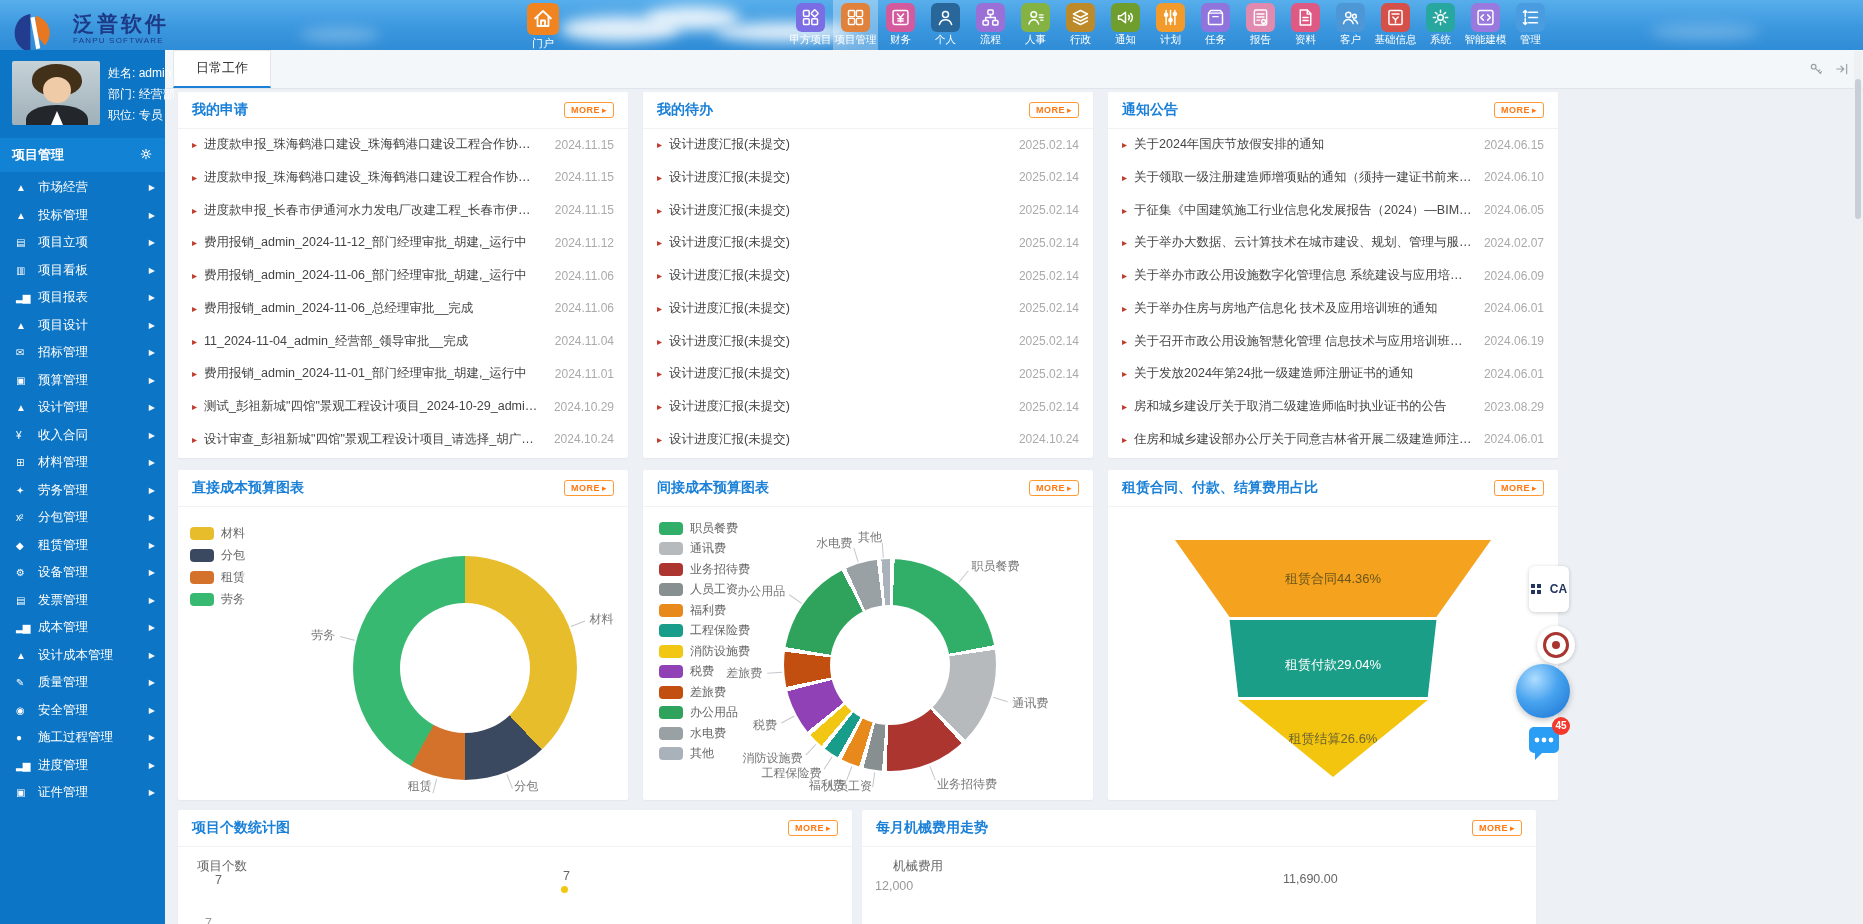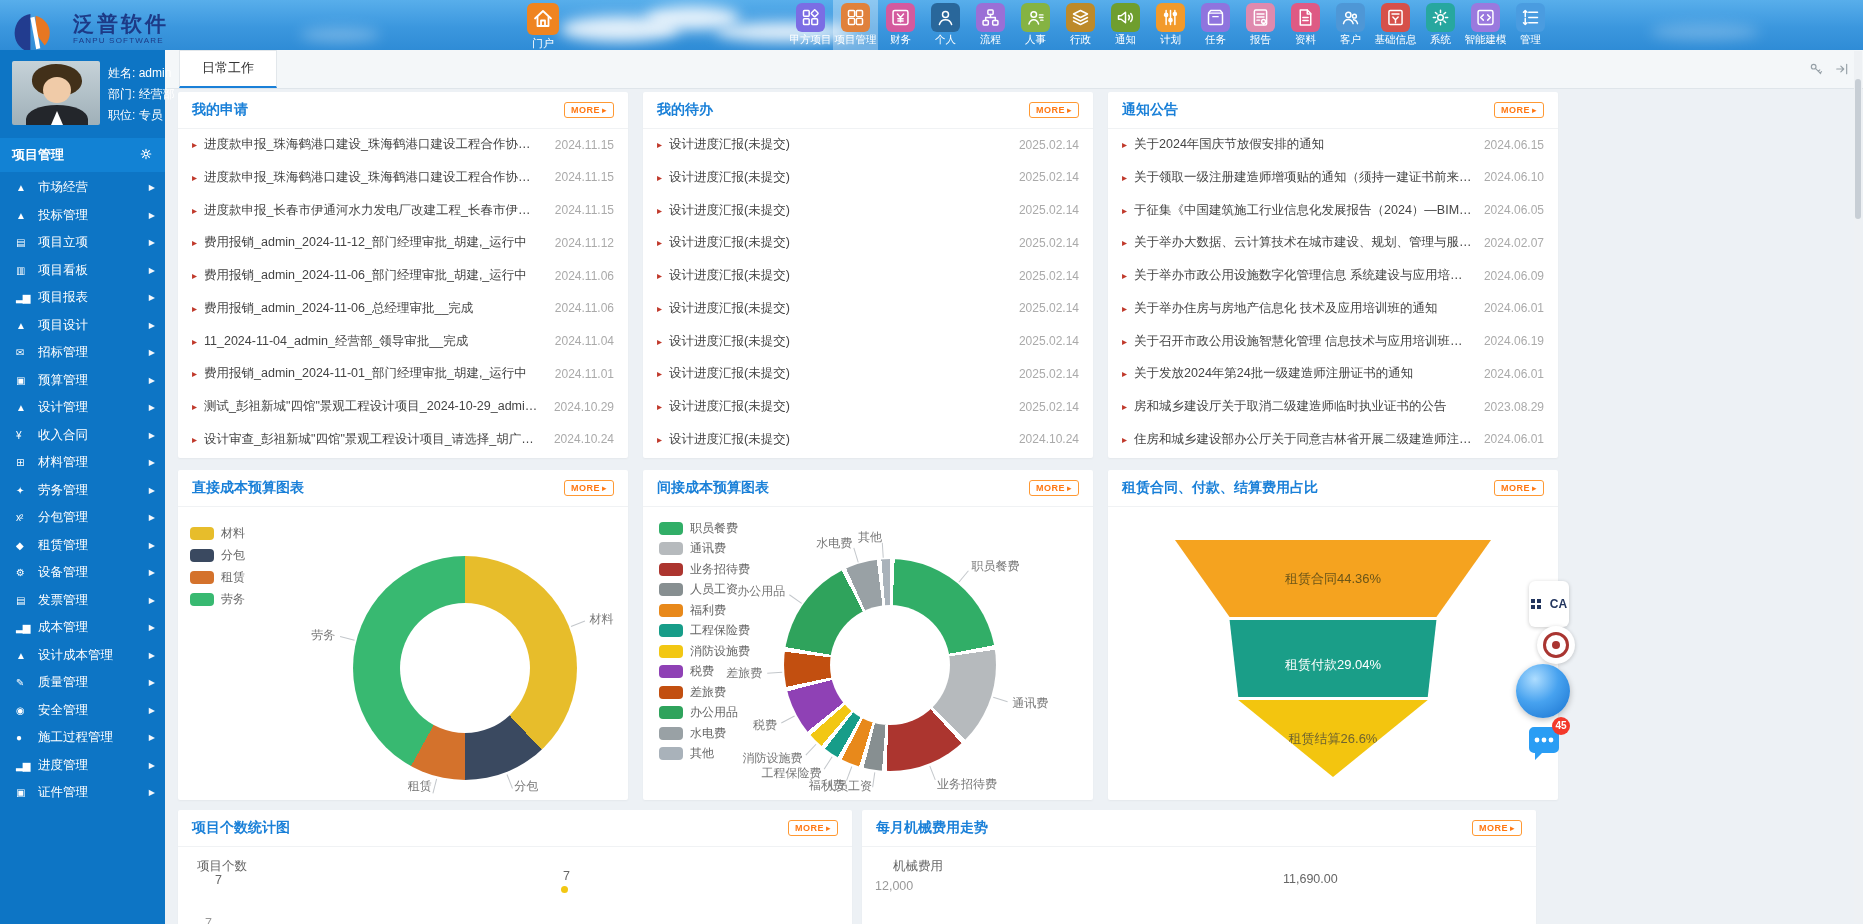--- a/index.html
+++ b/index.html
@@ -34,21 +34,21 @@
   .shead{height:34px;margin-top:2px;padding:0 12px;display:flex;align-items:center;justify-content:space-between;
          background:#1282d4;color:#fff;font-size:13px;font-weight:bold}
   .shead svg{width:14px;height:14px}
   .menu{list-style:none;margin:2px 0 0 0;padding:0}
   .menu li{height:27.5px;display:flex;align-items:center;padding:0 10px 0 16px;color:#fff;font-size:12.5px;cursor:pointer}
   .mi-icon{width:22px;font-size:10px;flex:none;letter-spacing:-1px}
   .mi-arrow{margin-left:auto;font-size:8px;opacity:.95}
   
   .main{position:absolute;left:165px;top:50px;right:0;bottom:0;background:#edf1f5}
   .tabstrip{position:relative;height:38px;background:#f4f7f9;border-bottom:1px solid #dfe5ea;display:flex;align-items:flex-end}
-  .tab{margin-left:14px;height:35px;background:#fff;border:1px solid #e2e7eb;border-bottom:2px solid #1a80d8;
+  .tab{margin-left:8px;height:35px;background:#fff;border:1px solid #e2e7eb;border-bottom:2px solid #1a80d8;
        padding:0 22px;line-height:34px;font-size:13px;color:#333;cursor:pointer}
   .strip-ics{margin-left:auto;margin-right:14px;display:flex;gap:12px;align-self:center}
   .strip-ics svg{width:14px;height:14px;display:block;cursor:pointer}
   .dash{position:absolute;left:0;right:0;top:38px;bottom:0;overflow:hidden}
   .panel{position:absolute;background:#fff;border-radius:2px;box-shadow:0 1px 2px rgba(0,0,0,.04)}
   .phead{height:36px;display:flex;align-items:center;justify-content:space-between;padding:0 14px;border-bottom:1px solid #f0f2f4}
   .ptitle{font-size:14px;font-weight:bold;color:#1a80d8}
   .more{display:flex;align-items:center;gap:2px;border:1px solid #ff9933;color:#ff7711;background:#fff;
         font-size:9px;font-weight:bold;letter-spacing:.5px;border-radius:3px;padding:2px 6px;cursor:pointer;font-family:inherit}
   .rows{position:absolute;left:14px;right:14px;top:44px;bottom:10px;display:flex;flex-direction:column;justify-content:space-between}
@@ -64,21 +64,21 @@
   .lg-tx{font-size:12px;color:#666;white-space:nowrap}
   .donut{position:absolute;border-radius:50%}
   .hole{position:absolute;border-radius:50%;background:#fff}
   .dlabel{position:absolute;font-size:12px;color:#777;white-space:nowrap}
   .dleader{position:absolute;width:15px;height:1px;background:#c3c7cb;transform-origin:0 50%}
   .fslice{position:absolute}
   .flabel{position:absolute;left:0;right:0;text-align:center;font-size:13px}
   .mini-txt{position:absolute;font-size:12.5px;color:#666;white-space:nowrap}
   
   .flt{position:absolute;z-index:40;cursor:pointer}
-  .fl-ca{left:1529px;top:581px;width:40px;height:46px;background:#fff;border-radius:6px;box-shadow:0 1px 4px rgba(0,0,0,.2);
+  .fl-ca{left:1529px;top:566px;width:40px;height:46px;background:#fff;border-radius:6px;box-shadow:0 1px 4px rgba(0,0,0,.2);
          display:flex;align-items:center;justify-content:center;gap:9px}
   .ca-grid{width:10px;height:10px;display:grid;grid-template-columns:4px 4px;grid-gap:2px}
   .ca-grid i{background:#22355e;width:4px;height:4px;display:block}
   .ca-tx{font-size:12px;font-weight:bold;color:#22355e}
   .fl-seal{left:1537px;top:626px;width:38px;height:38px;background:#fff;border-radius:50%;box-shadow:0 1px 4px rgba(0,0,0,.2);
            display:flex;align-items:center;justify-content:center}
   .seal-in{width:20px;height:20px;border:3px solid #a93531;border-radius:50%;position:relative}
   .seal-in:after{content:'';position:absolute;left:6px;top:6px;width:8px;height:8px;background:#a93531;border-radius:50%}
   .fl-ball{left:1516px;top:664px;width:54px;height:54px;border-radius:50%;
            background:radial-gradient(circle at 35% 28%,#aeddff 0%,#47a2ef 45%,#1771cf 100%);box-shadow:0 2px 6px rgba(0,0,0,.25)}

